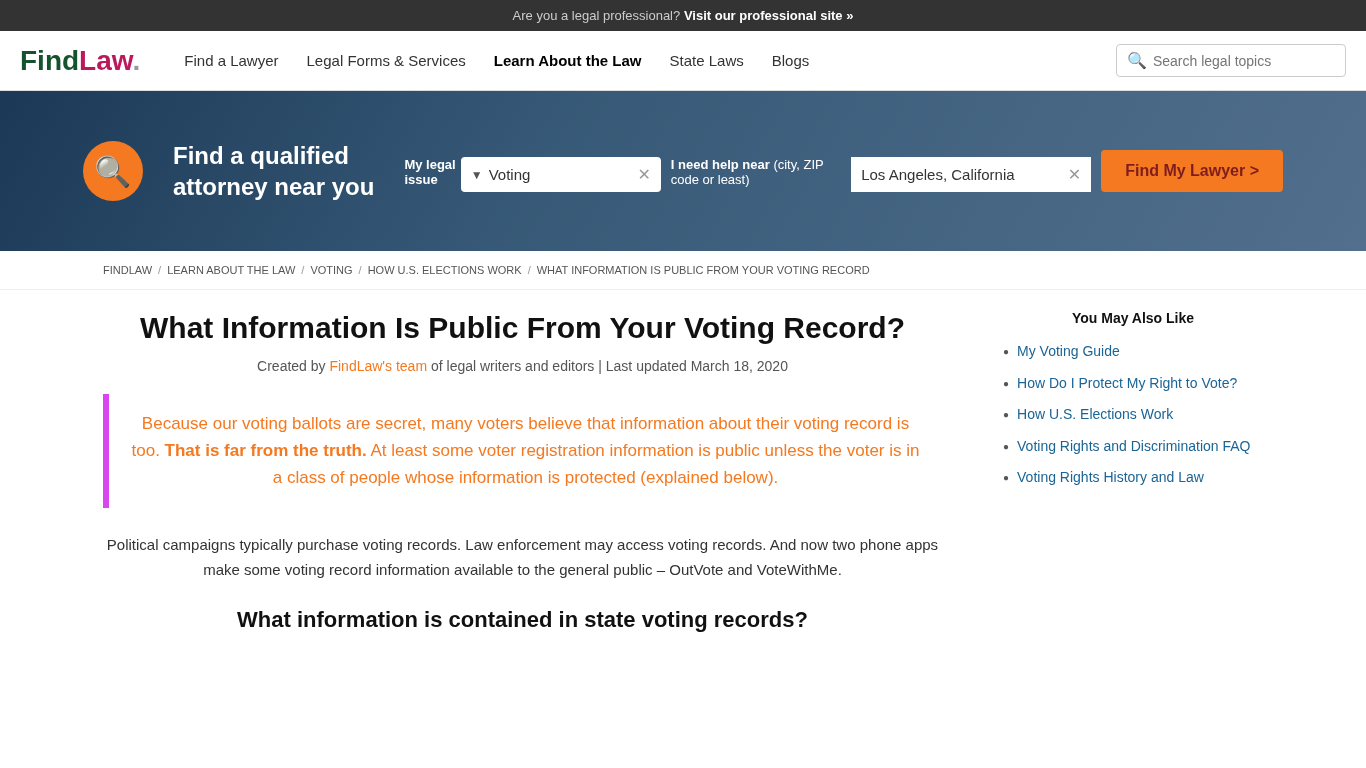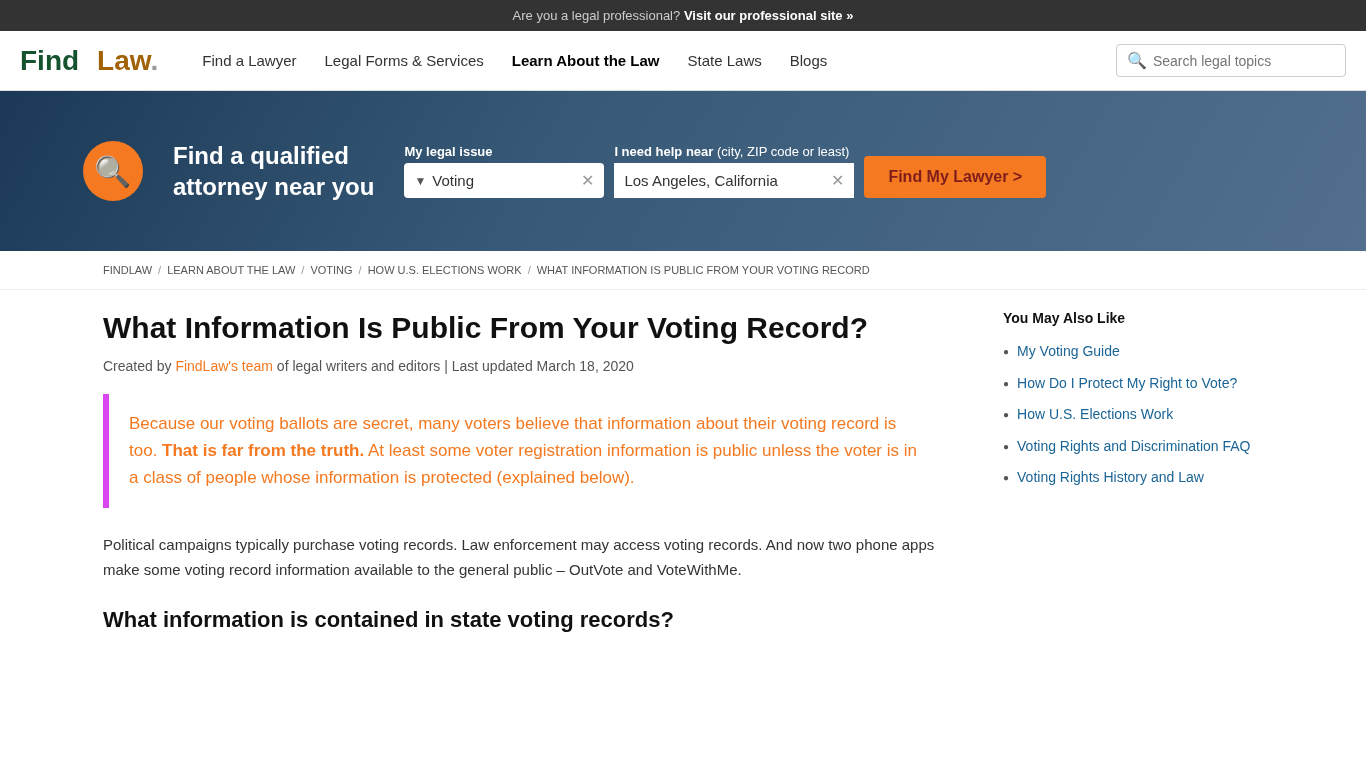--- a/index.html
+++ b/index.html
@@ -114,21 +114,21 @@
       min-width: 200px;
     }
     .hero-form {
       display: flex;
       align-items: flex-end;
       gap: 10px;
       flex: 1;
     }
     .hero-field {
       display: flex;
-      flex-direction: column;
+      flex-direction: row;
       gap: 4px;
     }
     .hero-field label {
       color: #fff;
       font-size: 13px;
       font-weight: 600;
     }
     .hero-field label span { font-weight: normal; }
     .hero-select-wrap {
       display: flex;
@@ -216,20 +216,21 @@
     }
     .breadcrumb .sep { margin: 0 6px; color: #999; }
 
     
     .main-container {
       max-width: 1200px;
       margin: 0 auto;
       padding: 20px;
       display: flex;
       gap: 61px;
+      text-align: center;
     }
     .main-content { flex: 1; }
     .sidebar { width: 260px; flex-shrink: 0; }
 
     .article-title {
       font-size: 30px;
       font-weight: bold;
       color: #111;
       margin-bottom: 12px;
       line-height: 1.2;
@@ -304,21 +305,21 @@
 </head>
 <body>
 
 <div class="top-banner">
   <span>Are you a legal professional?</span>
   <a href="#">Visit our professional site »</a>
 </div>
 
 <header class="header">
   <a href="#" class="logo">
-    <span style="color:#14532d;">Find</span><span style="color:#a16207;margin-left:18px;">Law</span><span style="color:#999;">.</span>
+    <span style="color:#14532d;">Find</span><span style="color:#be185d;">Law</span><span style="color:#999;">.</span>
   </a>
   <nav id="main-nav">
       <a href="#">Find a Lawyer</a>
       <a href="#">Legal Forms &amp; Services</a>
       <a href="#" class="active">Learn About the Law</a>
       <a href="#">State Laws</a>
       <a href="#">Blogs</a>
     </nav>
   <div class="search-box">
     <span class="search-icon-svg">🔍</span>

